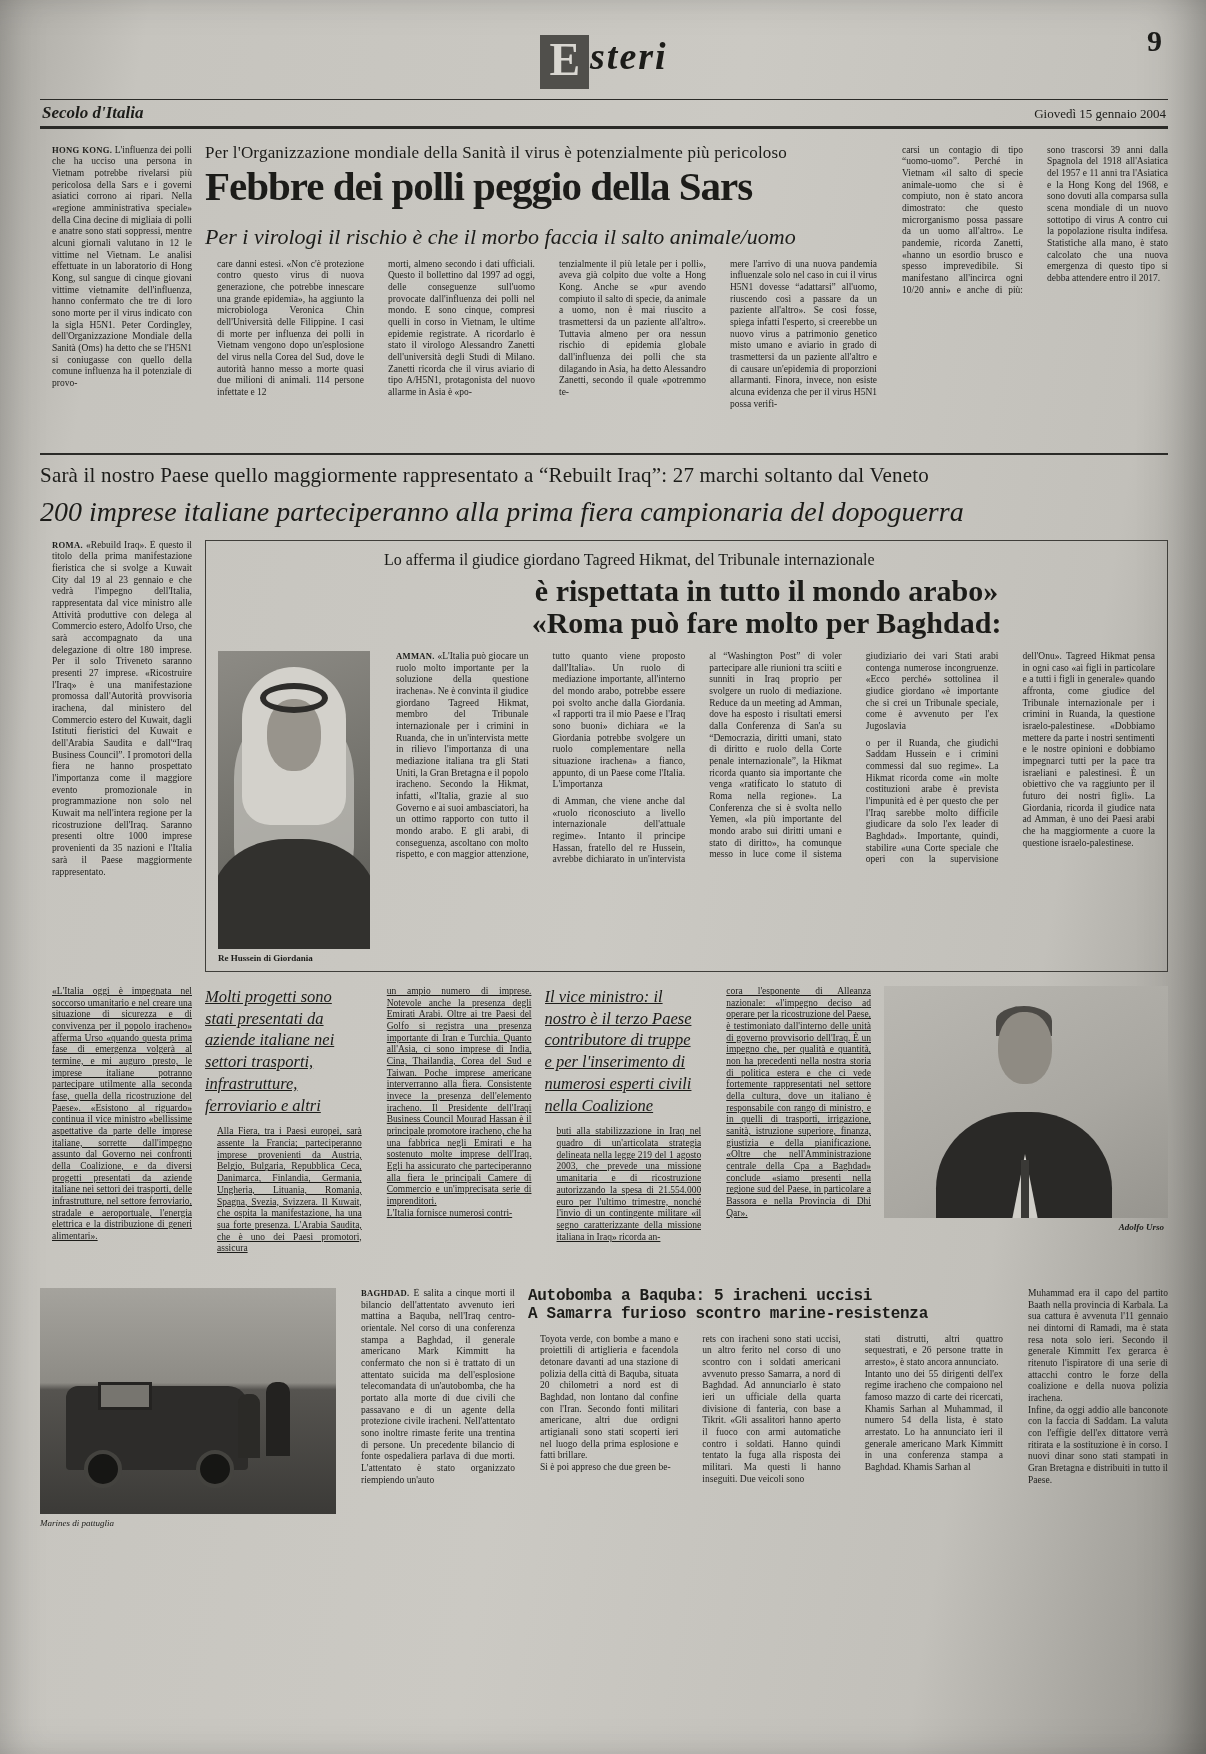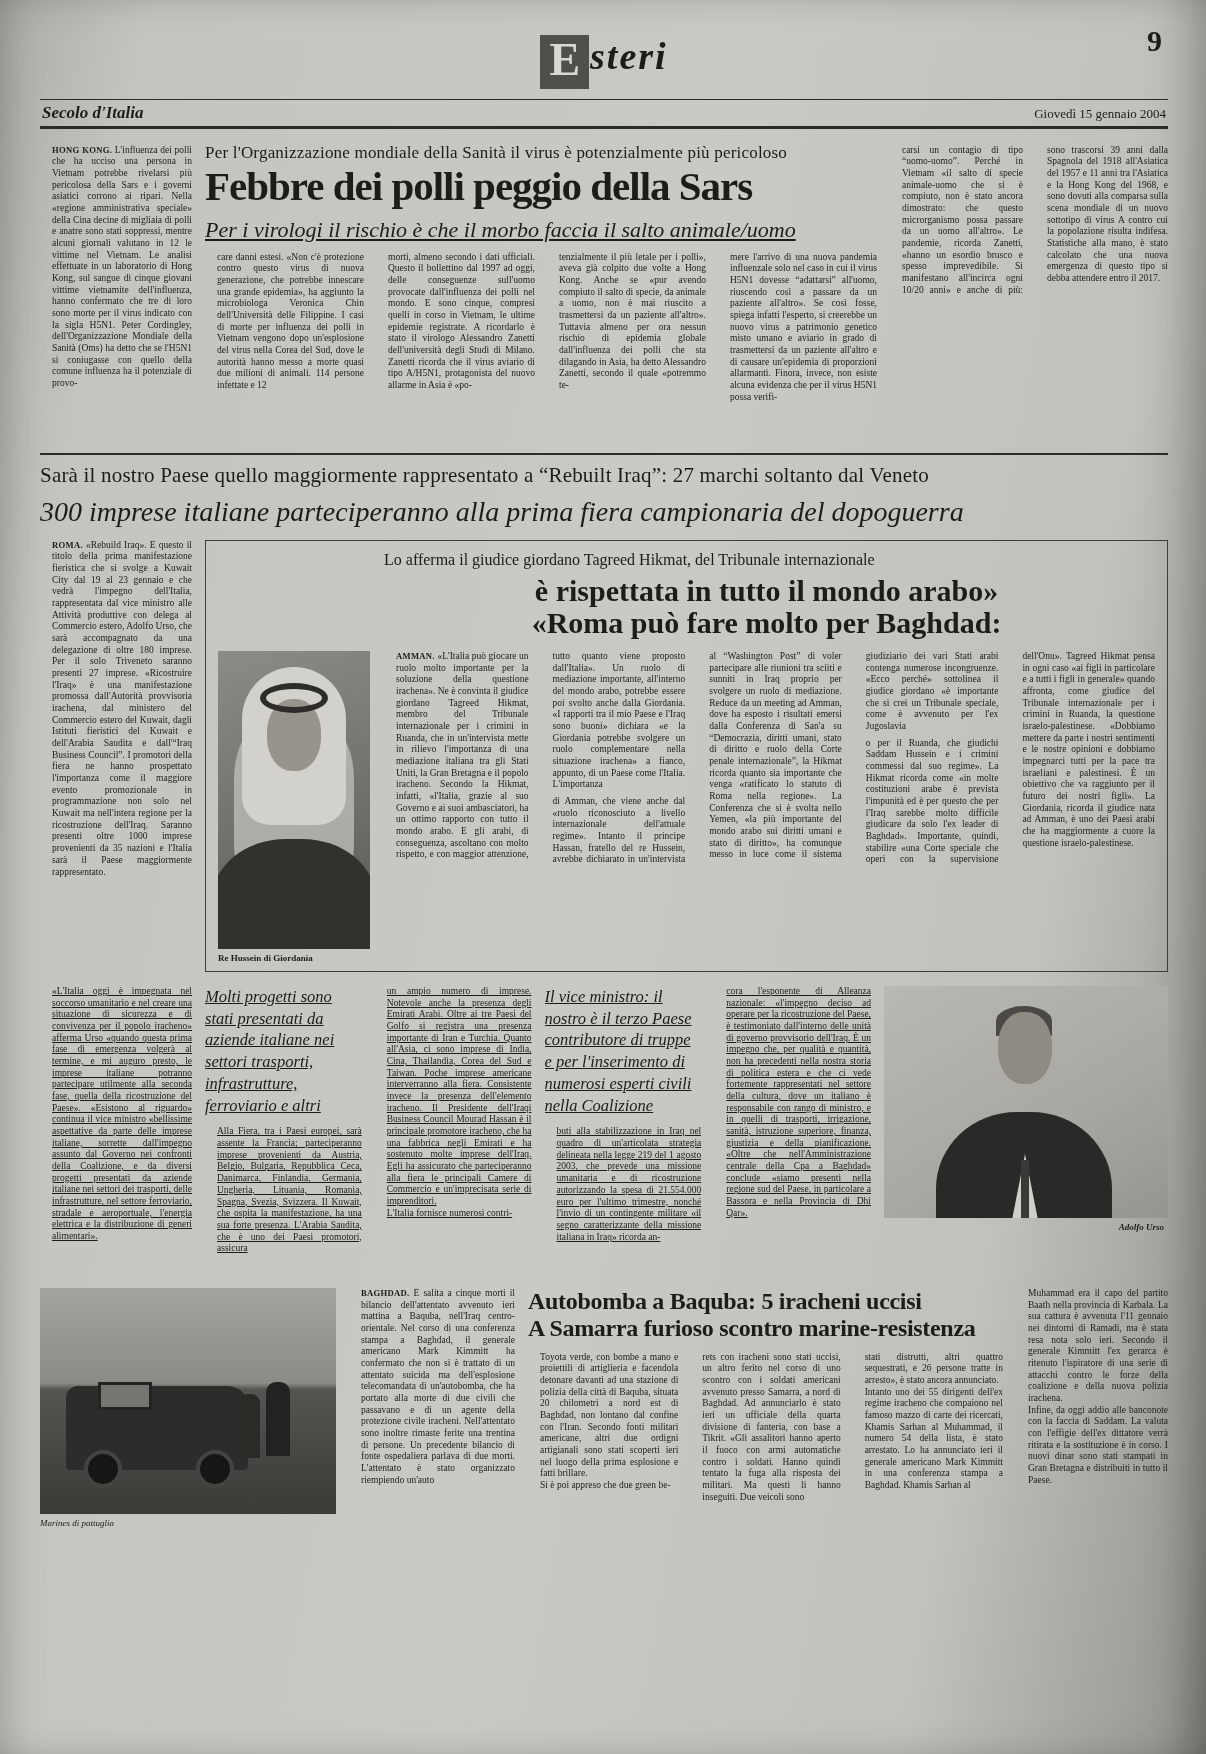--- a/index.html
+++ b/index.html
@@ -30,21 +30,21 @@
   .subhead { font-style:italic; }
   .cols-2 { column-count:2; column-gap:12px; }
   .cols-3 { column-count:3; column-gap:12px; }
   .cols-4 { column-count:4; column-gap:12px; }
 
   
   .sars { margin-top:12px; }
   .sars-grid { display:grid; grid-template-columns:152px 1fr 278px; gap:13px; }
   .sars-main .kicker { margin:2px 0 3px; }
   .sars-headline { font-size:41px; line-height:1.02; letter-spacing:-1px; font-weight:bold; }
-  .sars-subhead { font-size:22px; margin:9px 0 9px;text-decoration:underline; }
+  .sars-subhead { font-size:22px; margin:16px 0 9px; }
   .sars .lead-col { padding-top:4px; }
   .sars .right-col { padding-top:4px; height:300px; overflow:hidden; }
   .sars-body { height:162px; overflow:hidden; }
 
   .divider { border-top:2px solid #2b2b28; margin:12px 0 8px; }
 
   
   .iraq-kicker { font-size:21px; margin:2px 0 4px; }
   .iraq-headline { font-size:57px; font-weight:bold; letter-spacing:-1.5px; line-height:1; }
   .iraq-subhead { font-size:28px; margin:8px 0 12px; }
@@ -82,21 +82,21 @@
   .mp-jeep { position:absolute; bottom:44px; left:26px; width:182px; height:84px; background:#2d2c2a; border-radius:12px 20px 4px 4px; }
   .mp-windshield { position:absolute; bottom:104px; left:58px; width:54px; height:28px; background:#77756f; border:3px solid #242321; }
   .mp-wheel-front { position:absolute; bottom:26px; left:44px; width:38px; height:38px; background:#161614; border:4px solid #44433f; border-radius:50%; }
   .mp-wheel-rear { position:absolute; bottom:26px; left:156px; width:38px; height:38px; background:#161614; border:4px solid #44433f; border-radius:50%; }
   .mp-soldier1 { position:absolute; bottom:58px; right:46px; width:24px; height:74px; background:#232220; border-radius:10px 10px 0 0; }
   .mp-soldier2 { position:absolute; bottom:56px; right:76px; width:22px; height:64px; background:#2b2a27; border-radius:9px 9px 0 0; }
 
   
   .baquba { margin-top:14px; }
   .baquba-grid { display:grid; grid-template-columns:296px 166px 1fr 152px; gap:13px; }
-  .baquba-headline { font-size:24px; font-weight:bold; line-height:1.12; letter-spacing:-.3px; }
+  .baquba-headline { font-size:16px; font-weight:bold; line-height:1.12; letter-spacing:-.3px;font-family:Liberation Mono, monospace; }
   .baquba-center .colbody { margin-top:10px; height:300px; overflow:hidden; }
   .baquba .sidecol { height:418px; overflow:hidden; }
 </style>
 </head>
 <body>
 
 <div class="page">
 
   <div class="pagenum">9</div>
 
@@ -130,21 +130,21 @@
       <div class="right-col coltext cols-2">
         <p>carsi un contagio di tipo “uomo-uomo”. Perché in Vietnam «il salto di specie animale-uomo che si è compiuto, non è stato ancora dimostrato: che questo microrganismo possa passare da un uomo all'altro». Le pandemie, ricorda Zanetti, «hanno un esordio brusco e spesso imprevedibile. Si manifestano all'incirca ogni 10/20 anni» e anche di più: sono trascorsi 39 anni dalla Spagnola del 1918 all'Asiatica del 1957 e 11 anni tra l'Asiatica e la Hong Kong del 1968, e sono dovuti alla comparsa sulla scena mondiale di un nuovo sottotipo di virus A contro cui la popolazione risulta indifesa. Statistiche alla mano, è stato calcolato che una nuova emergenza di questo tipo si debba attendere entro il 2017.</p>
       </div>
     </div>
   </section>
 
   <div class="divider"></div>
 
   <section>
     <div class="kicker iraq-kicker">Sarà il nostro Paese quello maggiormente rappresentato a “Rebuilt Iraq”: 27 marchi soltanto dal Veneto</div>
-    <div class="subhead iraq-subhead">300 imprese italiane parteciperanno alla prima fiera campionaria del dopoguerra</div>
+    <div class="subhead iraq-subhead">200 imprese italiane parteciperanno alla prima fiera campionaria del dopoguerra</div>
 
     <div class="iraq-grid">
       <div class="coltext" style="height:420px; overflow:hidden;">
         <p><strong class="dateline">ROMA.</strong> <span>«Rebuild Iraq». È questo il titolo della prima manifestazione fieristica che si svolge a Kuwait City dal 19 al 23 gennaio e che vedrà l'impegno dell'Italia, rappresentata dal vice ministro alle Attività produttive con delega al Commercio estero, Adolfo Urso, che sarà accompagnato da una delegazione di oltre 180 imprese. Per il solo Triveneto saranno presenti 27 imprese. «Ricostruire l'Iraq» è una manifestazione promossa dall'Autorità provvisoria irachena, dal ministero del Commercio estero del Kuwait, dagli Istituti fieristici del Kuwait e dell'Arabia Saudita e dall'“Iraq Business Council”. I promotori della fiera ne hanno prospettato l'importanza come il maggiore evento promozionale in programmazione non solo nel Kuwait ma nell'intera regione per la ricostruzione dell'Iraq. Saranno presenti oltre 1000 imprese provenienti da 35 nazioni e l'Italia sarà il Paese maggiormente rappresentato.</span></p>
       </div>
 
       <div class="interview-box">
         <div class="box-kicker">Lo afferma il giudice giordano Tagreed Hikmat, del Tribunale internazionale</div>
         <h3 class="box-headline">
           <div>è rispettata in tutto il mondo arabo»</div>

